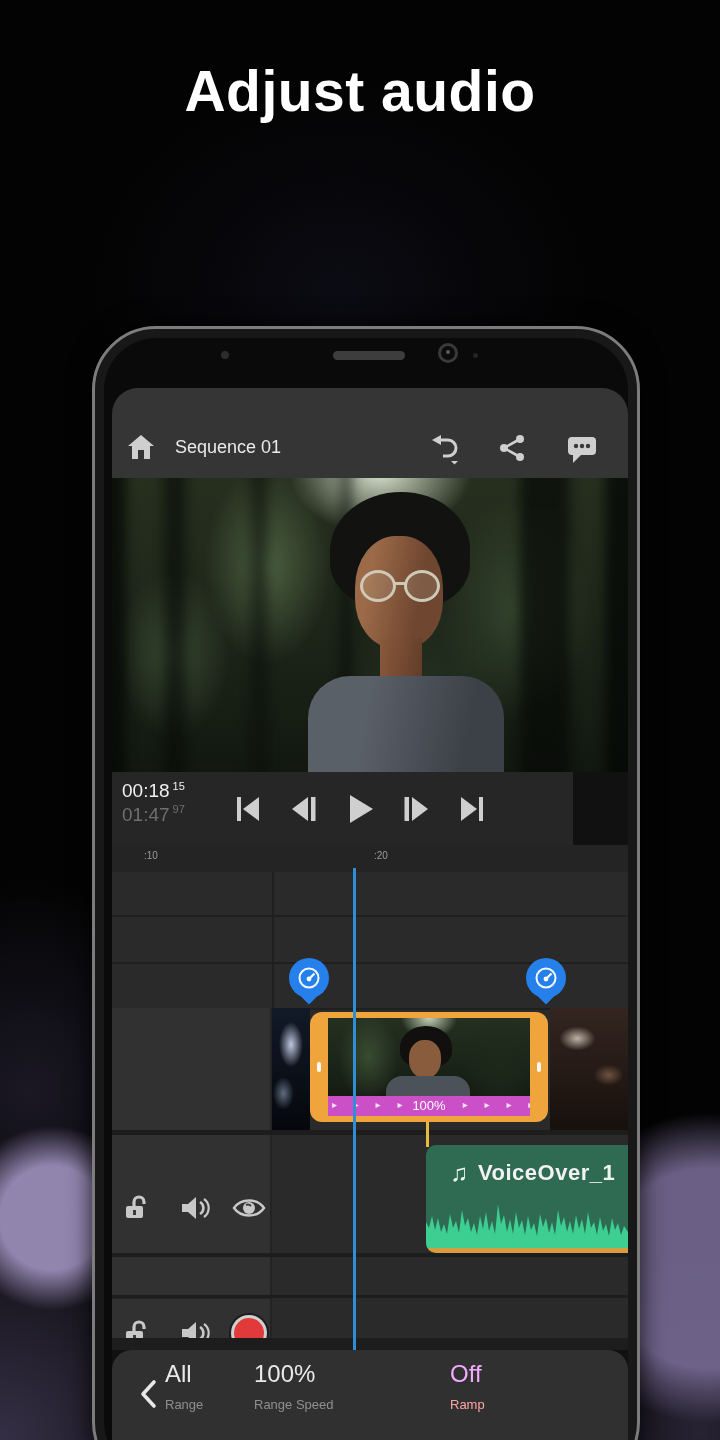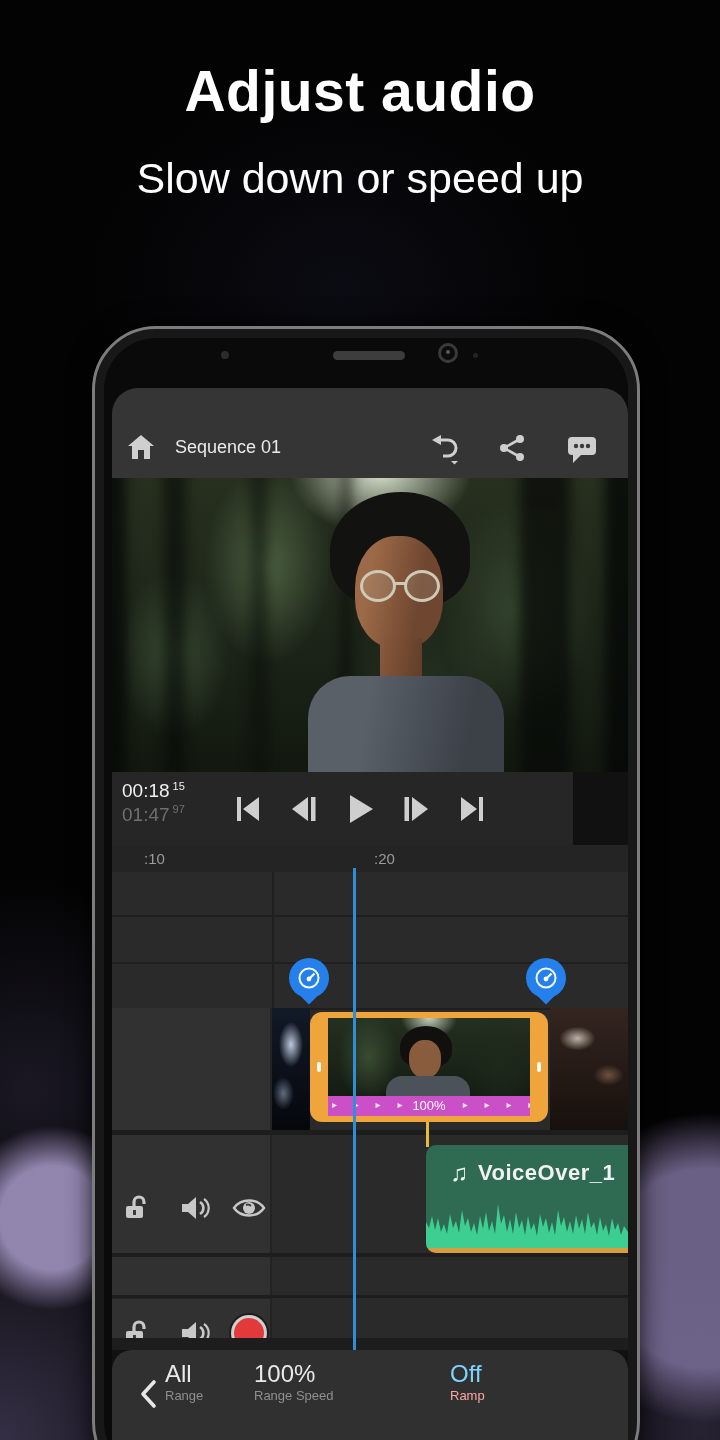--- a/index.html
+++ b/index.html
@@ -64,21 +64,21 @@
   .neck { position:absolute; left:268px; top:160px; width:42px; height:52px; background:linear-gradient(100deg,#8a5a3c,#5f3b28); }
   .shirt { position:absolute; left:196px; top:198px; width:196px; height:100px; background:linear-gradient(100deg,#5a6068 30%,#3c4148 80%); border-radius:42px 42px 0 0; }
   
   .transport { position:absolute; left:0; top:384px; width:461px; height:73px; background:#262626; }
   .tc { position:absolute; left:10px; top:7px; line-height:1.25; }
   .tc .cur { font-size:19px; color:#f0f0f0; }
   .tc .tot { font-size:19px; color:#6f6f6f; }
   .tc sup { font-size:11px; vertical-align:super; margin-left:3px; }
   .tbtn { position:absolute; top:20px; width:40px; height:34px; display:flex; align-items:center; justify-content:center; }
   
-  .ruler { position:absolute; left:0; top:457px; width:516px; height:27px; background:#242424; color:#9b9b9b; font-size:15px; }
+  .ruler { position:absolute; left:0; top:457px; width:516px; height:27px; background:#242424; color:#9b9b9b; font-size:10px; }
   .tick1 { position:absolute; left:32px; top:5px; }
   .tick2 { position:absolute; left:262px; top:5px; }
   
   .timeline { position:absolute; left:0; top:484px; width:516px; height:478px; background:#2a2a2a; }
   .hline { position:absolute; left:0; width:516px; height:2px; background:#1f1f1f; }
   .vline { position:absolute; left:160px; top:0; width:2px; height:136px; background:#1f1f1f; }
   .pane { position:absolute; left:0; top:136px; width:160px; height:342px; background:#313131; border-right:2px solid #232323; }
   .pane-sep { position:absolute; left:0; width:160px; height:2px; background:#232323; }
   .trk-ic { position:absolute; display:flex; align-items:center; justify-content:center; width:40px; height:40px; }
   .rowgap { position:absolute; left:0; width:516px; background:#1d1d1d; }
@@ -112,35 +112,34 @@
   .vo-head { position:absolute; left:24px; top:14px; display:flex; align-items:center; color:#f2f2f2; width:100%; }
   .vo-note { font-size:24px; margin-right:10px; color:#eef7f0; }
   .vo-title { font-size:22px; font-weight:700; letter-spacing:0.5px; white-space:nowrap; }
   .vo-wave { position:absolute; left:0; bottom:5px; width:202px; height:60px; }
   .vo-strip { position:absolute; left:0; bottom:0; width:202px; height:5px; background:#d89b3e; }
   
   .toolbar { position:absolute; left:0; top:962px; width:516px; height:90px; background:#303030; border-radius:20px 20px 0 0; }
   .back { position:absolute; left:20px; top:24px; width:34px; height:40px; display:flex; align-items:center; justify-content:center; }
   .titem { position:absolute; top:10px; width:96px; text-align:left; }
   .titem .val { font-size:24px; color:#e9e9e9; }
-  .titem .lab { font-size:13px; line-height:1.3; color:#8f8f8f; }
-  .titem.dim .val { color:#7dd3fc; }
+  .titem .lab { margin-top:9px; font-size:13px; line-height:1.3; color:#8f8f8f; }
+  .titem.dim .val { color:#f0abfc; }
   .titem.dim .lab { color:#fca5a5; }
   .cbox { width:26px; height:26px; margin:2px auto 0; border:2px solid #5c5c5c; border-radius:5px; }
   svg { display:block; }
 </style>
 </head>
 <body>
 
 <div class="page">
 
   <div class="promo">
     <div class="promo-title">Adjust audio</div>
     <div class="promo-sub">
-      <div>Slow down or speed up</div>
     </div>
   </div>
 
   <div class="phone">
     <div class="sensor-dot"></div>
     <div class="speaker-slot"></div>
     <div class="cam"></div>
     <div class="sensor-dot2"></div>
   </div>
 

